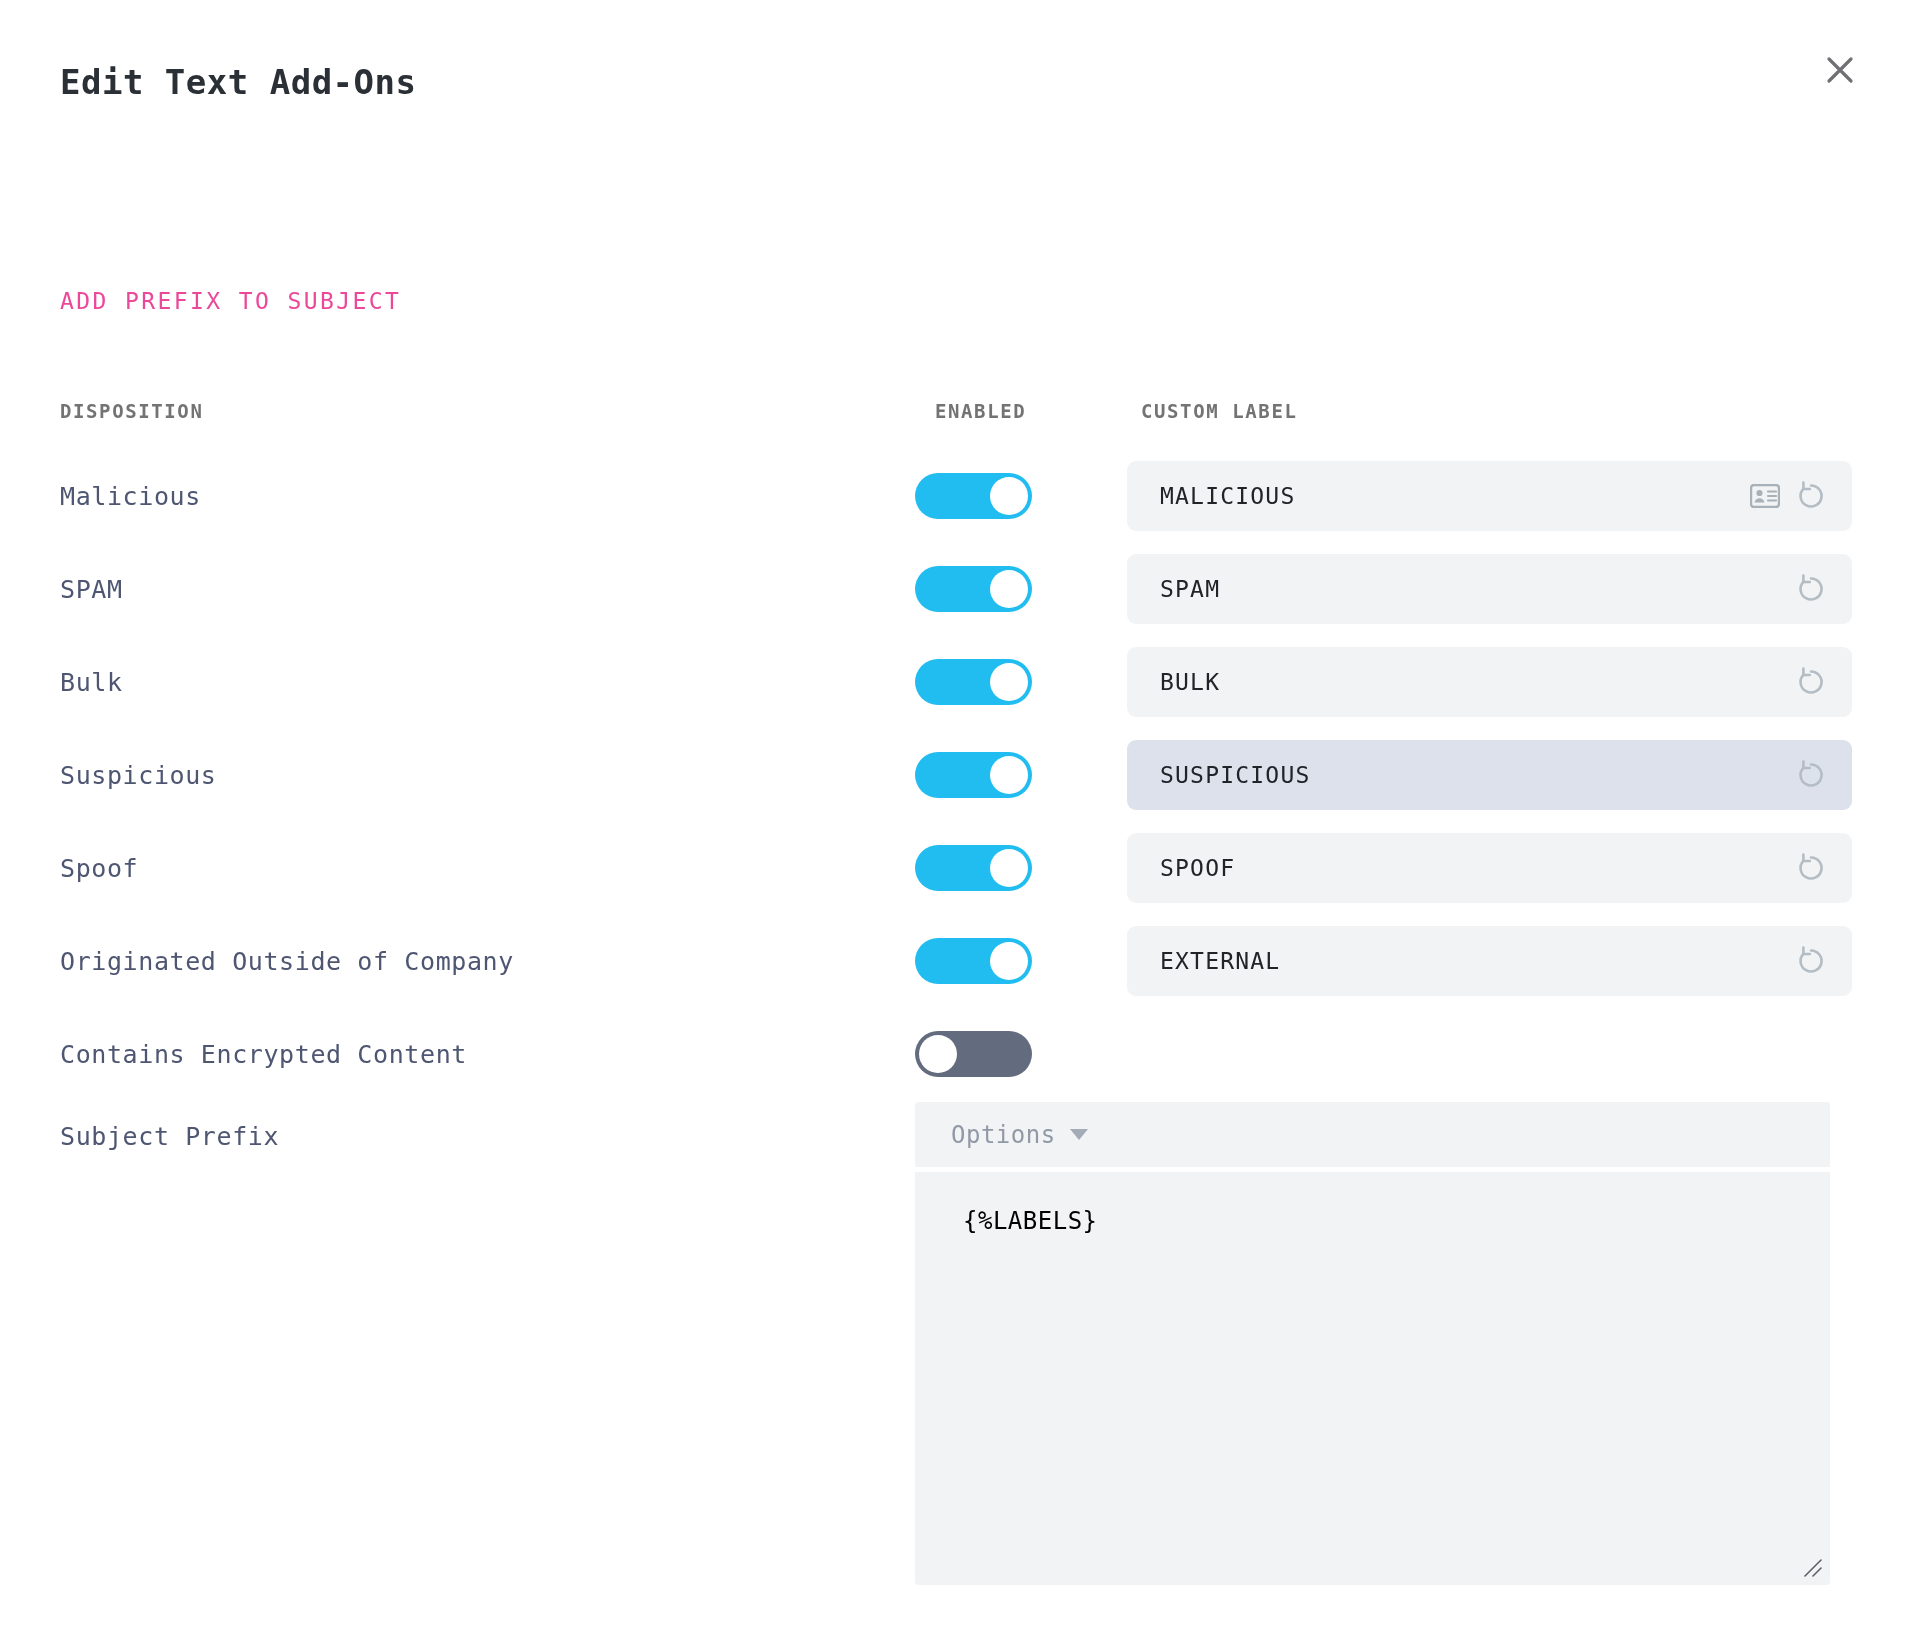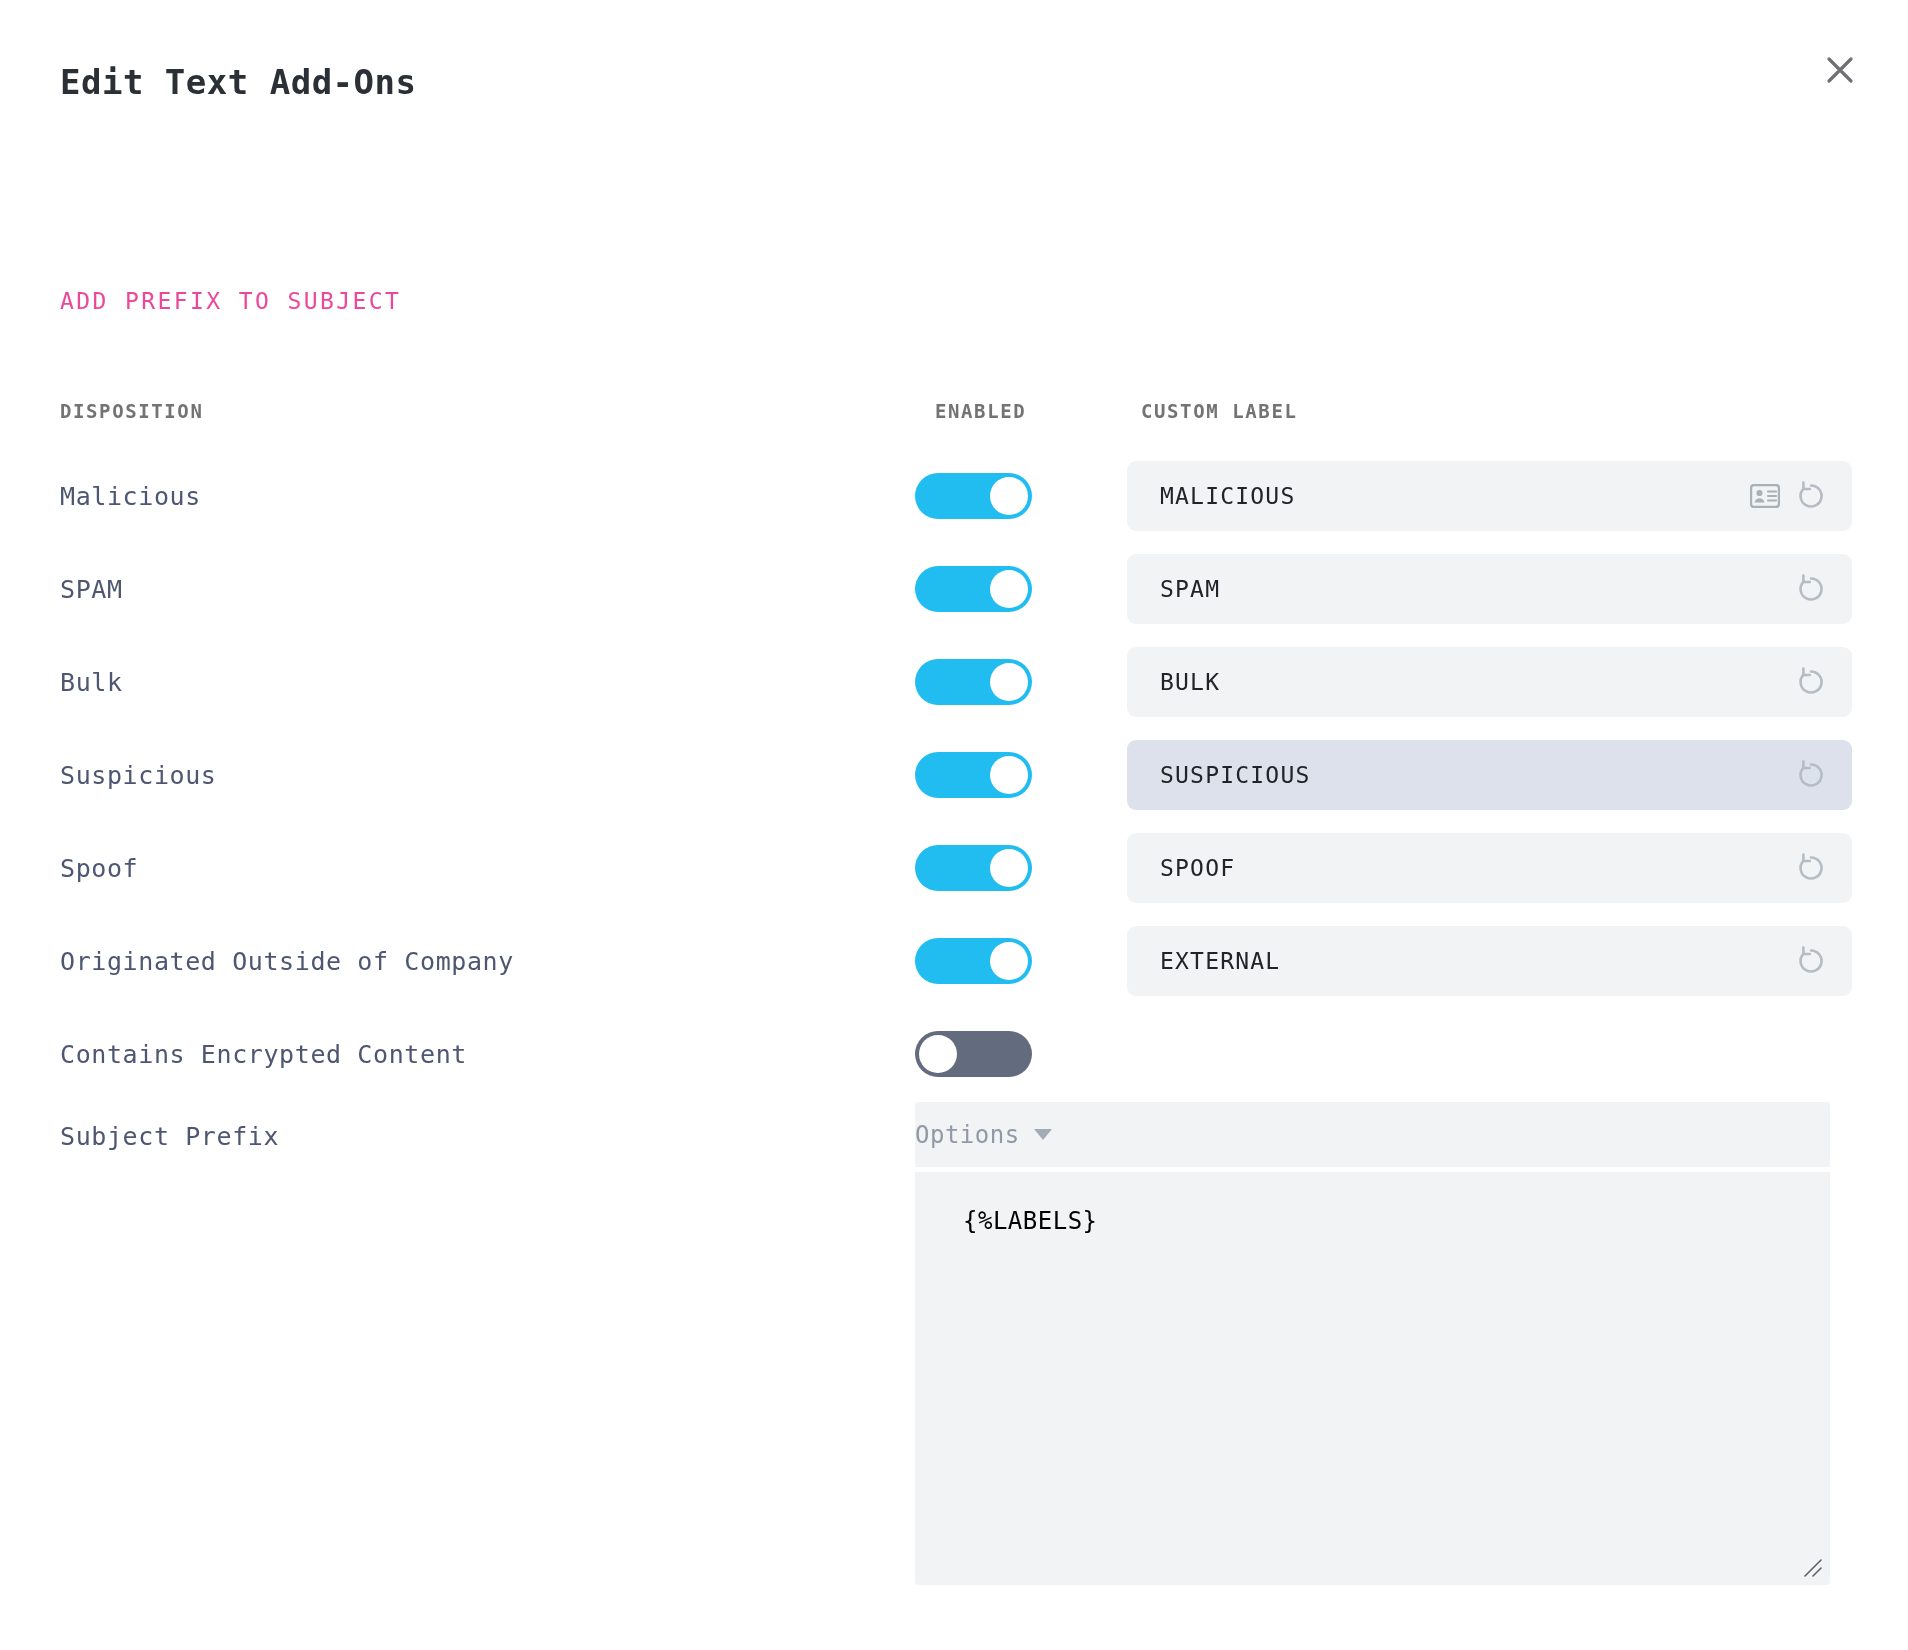--- a/index.html
+++ b/index.html
@@ -139,20 +139,21 @@
     position: absolute;
     left: 915px; top: 1102px;
     width: 915px; height: 65px;
     background: #f1f3f5;
     border-radius: 4px 4px 0 0;
     display: flex;
     align-items: center;
     cursor: pointer;
   }
   .editor-toolbar .opt-text {
+    margin-left: 36px;
     font-size: 24px;
     color: #9199a6;
     letter-spacing: 0.5px;
   }
   .editor-toolbar .caret {
     margin-left: 14px;
     width: 0; height: 0;
     border-left: 9px solid transparent;
     border-right: 9px solid transparent;
     border-top: 11px solid #a3abb6;

